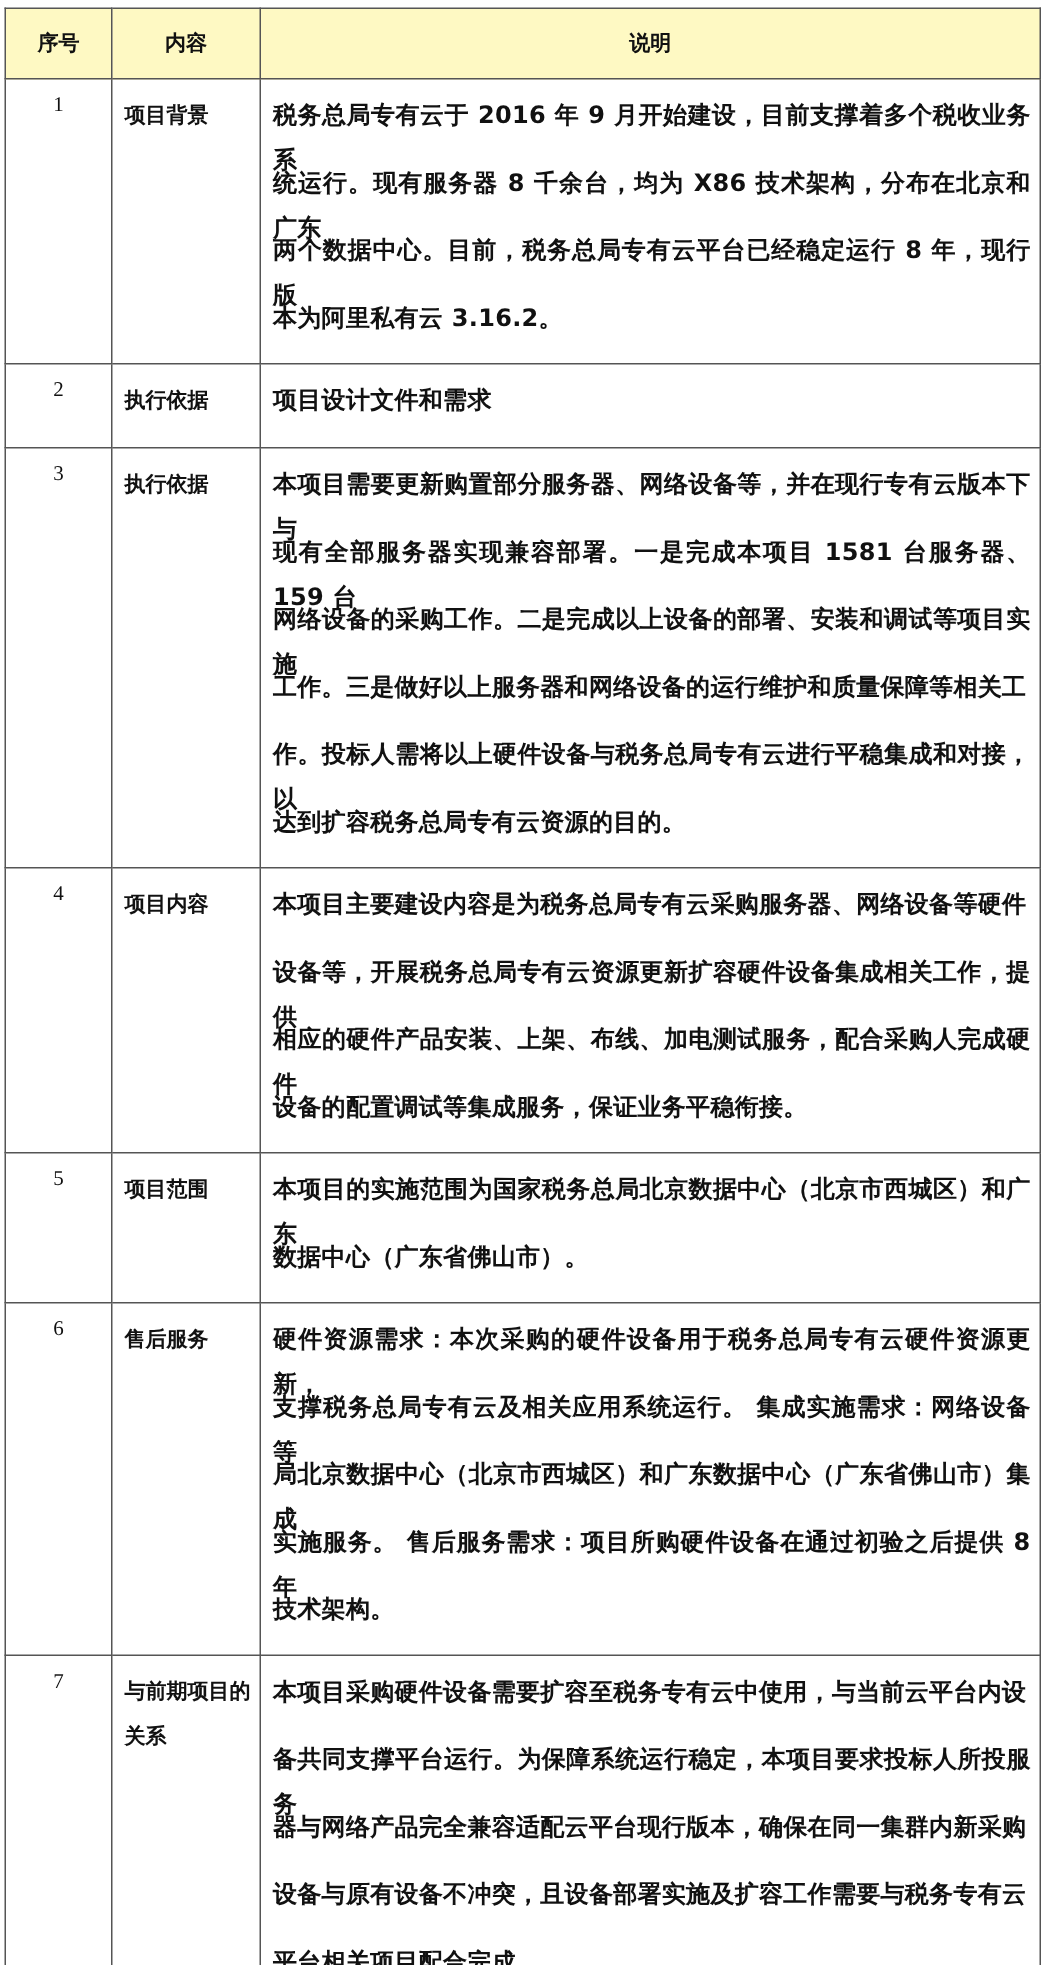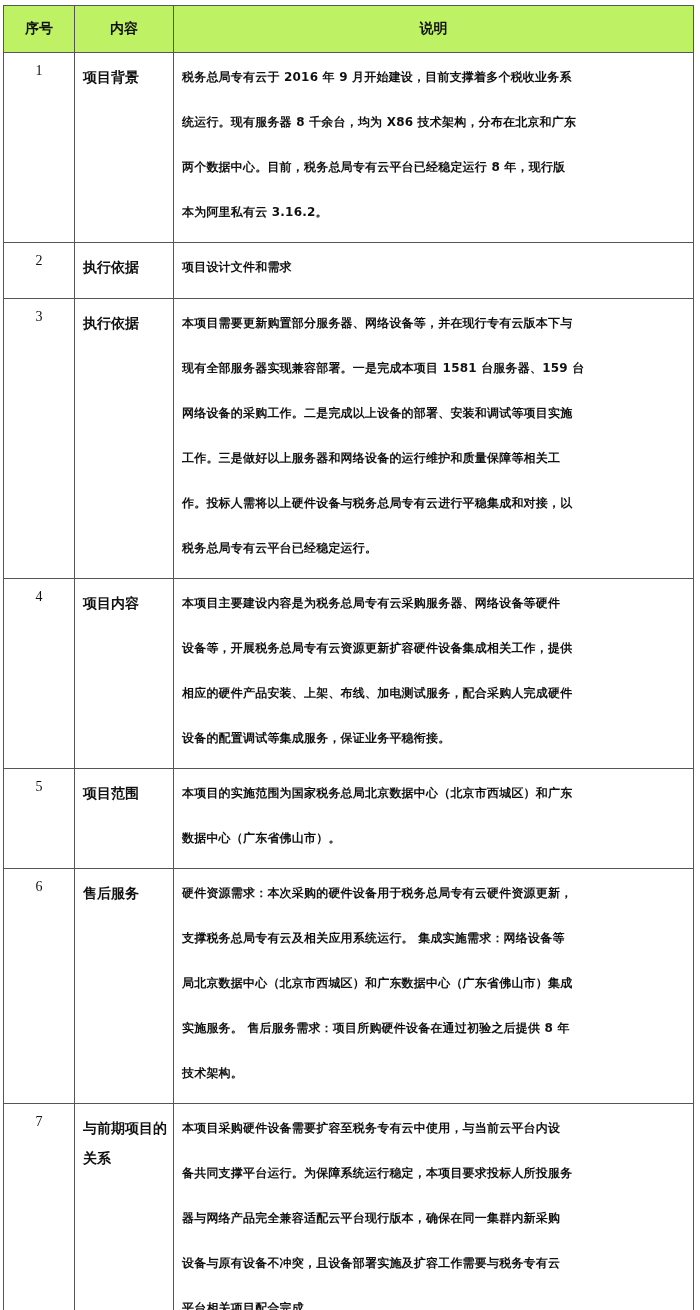--- a/index.html
+++ b/index.html
@@ -1,26 +1,26 @@
 <!DOCTYPE html>
 <html><head>
 <meta charset="utf-8">
 <style>
   html, body { margin: 0; padding: 0; background: #ffffff; }
   body { width: 700px; height: 1310px; position: relative; overflow: hidden;
          font-family: "DejaVu Sans", "Liberation Sans", sans-serif; color: #111; }
   table.doc { position: absolute; left: 3px; top: 5px; width: 690px;
               border-collapse: collapse; table-layout: fixed; }
   table.doc td, table.doc th { border: 1.5px solid #555; vertical-align: top; }
-  th { background: #bef264; height: 44px; font-size: 14px; font-weight: bold;
+  th { background: #fef9c3; height: 44px; font-size: 14px; font-weight: bold;
        text-align: center; vertical-align: middle !important; }
   td.num { text-align: center; font-family: "Liberation Serif", "DejaVu Serif", serif;
            font-size: 14px; padding-top: 10px; }
   td.topic { font-size: 14px; font-weight: bold; padding: 9px 0 0 8px; line-height: 30px; }
-  td.desc { font-size: 12px; font-weight: bold; padding: 9px 6px 0 8px;
+  td.desc { font-size: 16px; font-weight: bold; padding: 9px 6px 0 8px;
             line-height: 30.5px; text-align: justify; letter-spacing: 0.2px; }
   td.desc .line { display: block; height: 45px; line-height: 30px; }
 </style>
 </head>
 <body>
 
 <table class="doc">
   <colgroup>
     <col style="width:71px">
     <col style="width:99px">
@@ -53,21 +53,21 @@
     </tr>
     <tr style="height:271px">
       <td class="num">3</td>
       <td class="topic">执行依据</td>
       <td class="desc">
         <span class="line">本项目需要更新购置部分服务器、网络设备等，并在现行专有云版本下与</span>
         <span class="line">现有全部服务器实现兼容部署。一是完成本项目 1581 台服务器、159 台</span>
         <span class="line">网络设备的采购工作。二是完成以上设备的部署、安装和调试等项目实施</span>
         <span class="line">工作。三是做好以上服务器和网络设备的运行维护和质量保障等相关工</span>
         <span class="line">作。投标人需将以上硬件设备与税务总局专有云进行平稳集成和对接，以</span>
-        <span class="line">税务总局专有云平台已经稳定运行。</span>
+        <span class="line">达到扩容税务总局专有云资源的目的。</span>
       </td>
     </tr>
     <tr style="height:185px">
       <td class="num">4</td>
       <td class="topic">项目内容</td>
       <td class="desc">
         <span class="line">本项目主要建设内容是为税务总局专有云采购服务器、网络设备等硬件</span>
         <span class="line">设备等，开展税务总局专有云资源更新扩容硬件设备集成相关工作，提供</span>
         <span class="line">相应的硬件产品安装、上架、布线、加电测试服务，配合采购人完成硬件</span>
         <span class="line">设备的配置调试等集成服务，保证业务平稳衔接。</span>

